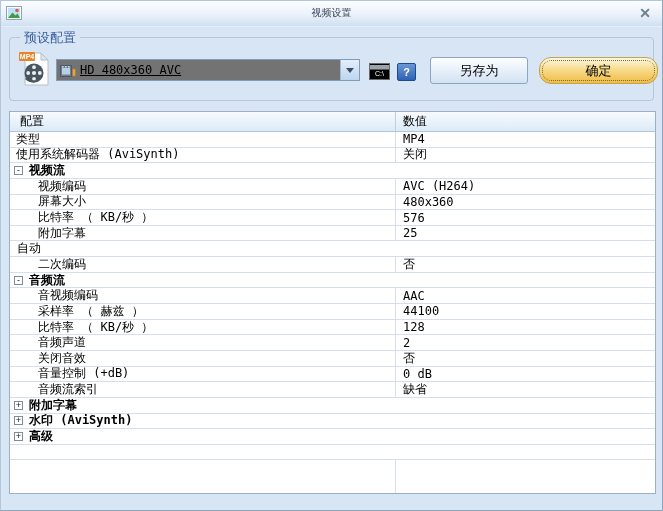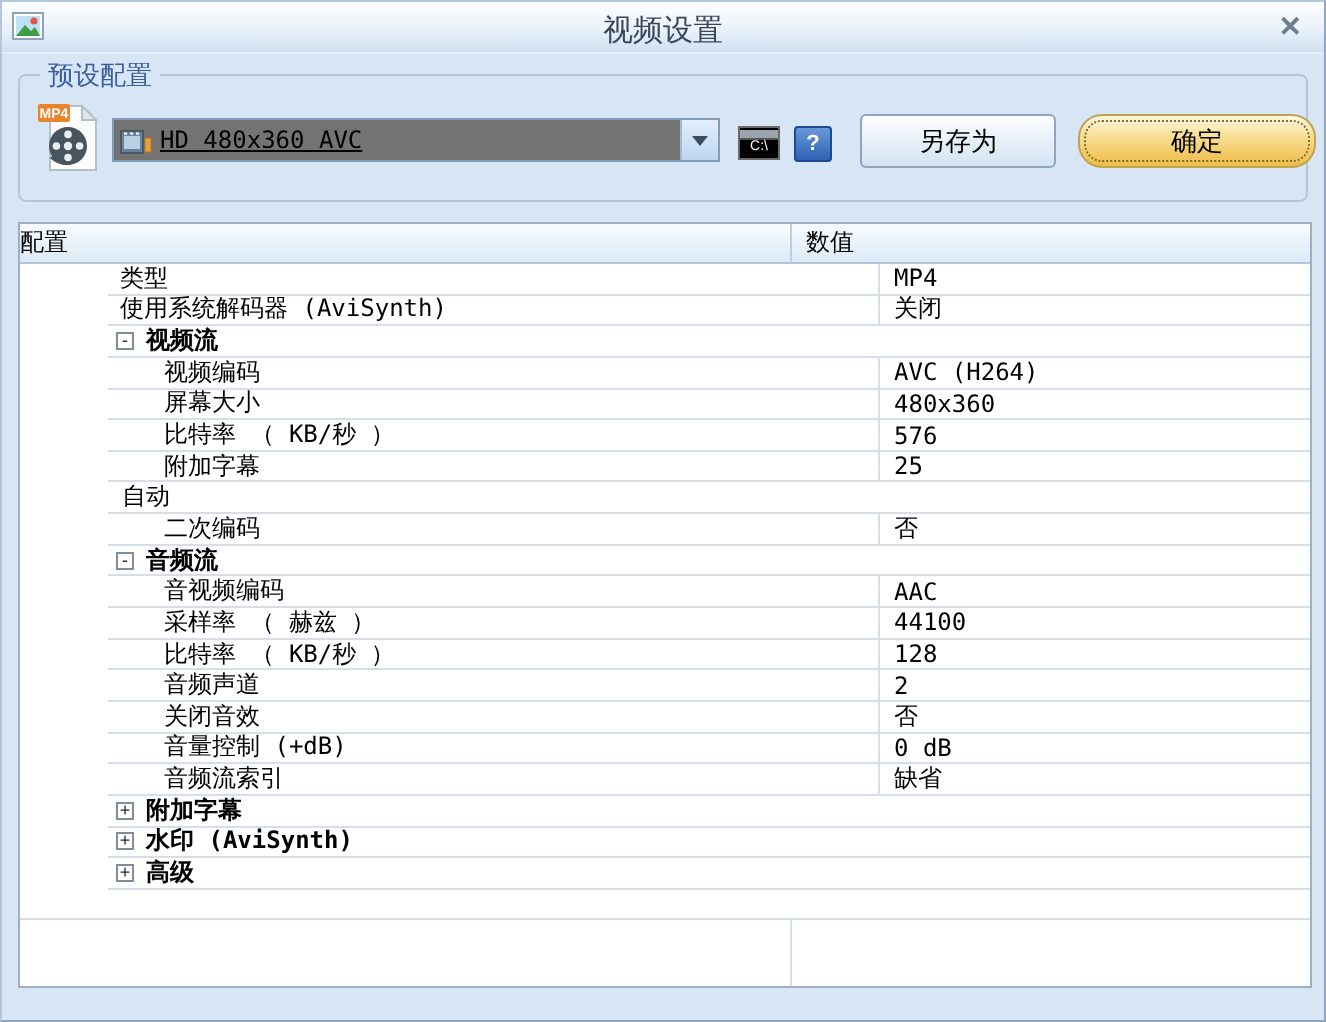--- a/index.html
+++ b/index.html
@@ -15,21 +15,21 @@
   }
   
   .titlebar{
     position:absolute;left:0;top:0;width:100%;height:25px;
     background:linear-gradient(#fdfeff,#e9f1fa 55%,#cfe0f1);
     border-bottom:1px solid #e4eef8;
   }
   .app-icon{position:absolute;left:5px;top:4px;width:16px;height:16px;}
   .title{
     position:absolute;left:50%;top:5px;transform:translateX(-50%);
-    font-size:15px;color:#3c465a;white-space:nowrap;
+    font-size:10px;color:#3c465a;white-space:nowrap;
   }
   .close{
     position:absolute;right:11px;top:4px;
     font-size:14px;font-weight:bold;color:#6e7e92;cursor:pointer;
     font-family:"Liberation Sans",sans-serif;
   }
   
   .groupbox{
     position:absolute;left:8px;top:36px;width:645px;height:64px;
     border:1px solid #b5c6d9;border-radius:4px;box-sizing:border-box;
@@ -89,27 +89,27 @@
     position:absolute;left:8px;top:110px;width:647px;height:383px;
     background:#fff;border:1px solid #9db0c3;box-sizing:border-box;
     font-size:12px;overflow:hidden;
   }
   .thead{
     display:flex;height:20px;
     background:linear-gradient(#f7fbfe,#dceaf7);
     border-bottom:1px solid #b2c6da;box-sizing:border-box;
   }
   .th{
-    width:386px;flex:none;display:flex;align-items:center;padding-left:0;
+    width:386px;flex:none;display:flex;align-items:center;padding-left:10px;
     border-right:1px solid #bccedf;box-sizing:border-box;white-space:nowrap;
   }
   .th2{width:auto;flex:1;border-right:none;padding-left:7px;}
   .row{
     display:flex;height:15.65px;box-sizing:border-box;
-    border-bottom:1px solid #d4dfe9;white-space:nowrap;margin-left:44px;
+    border-bottom:1px solid #d4dfe9;white-space:nowrap;
   }
   .label-cell{
     width:386px;flex:none;display:flex;align-items:center;padding-left:6px;
     border-right:1px solid #d4dfe9;box-sizing:border-box;overflow:hidden;
   }
   .group-row .label-cell{width:auto;flex:1;border-right:none;padding-left:4px;}
   .group-row .lbl{font-weight:bold;margin-left:6px;}
   .item-row .indent{padding-left:22px;}
   .val-cell{flex:1;display:flex;align-items:center;padding-left:7px;overflow:hidden;}
   .toggle{

